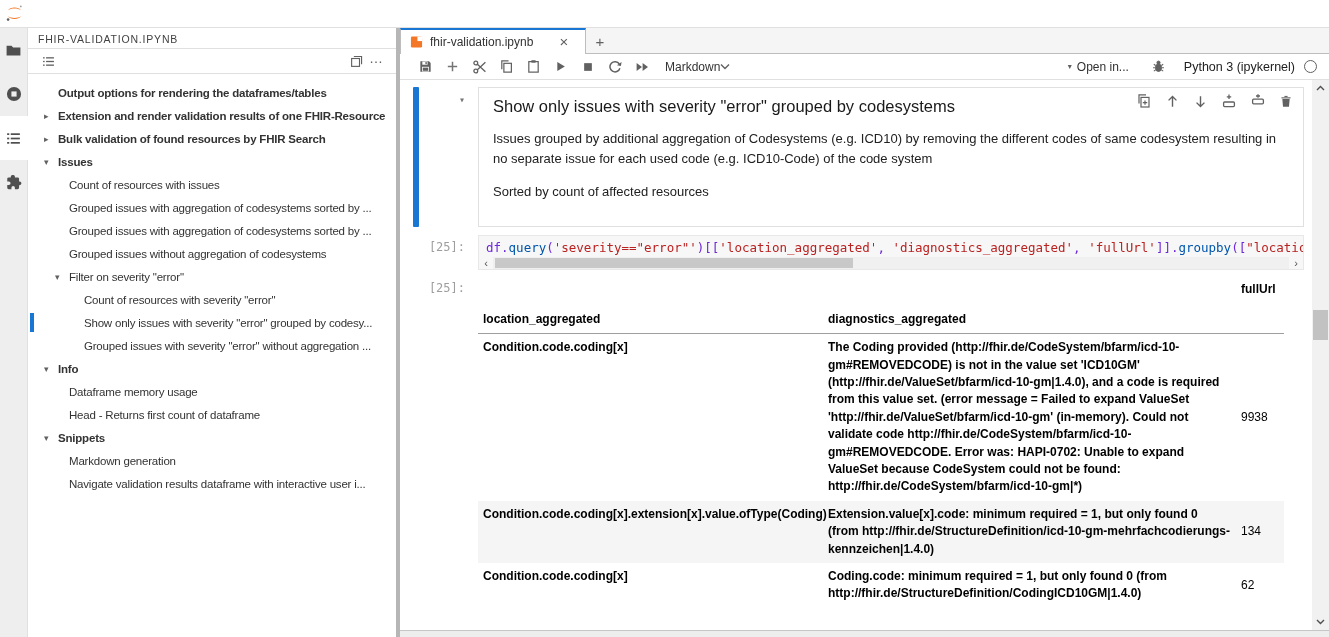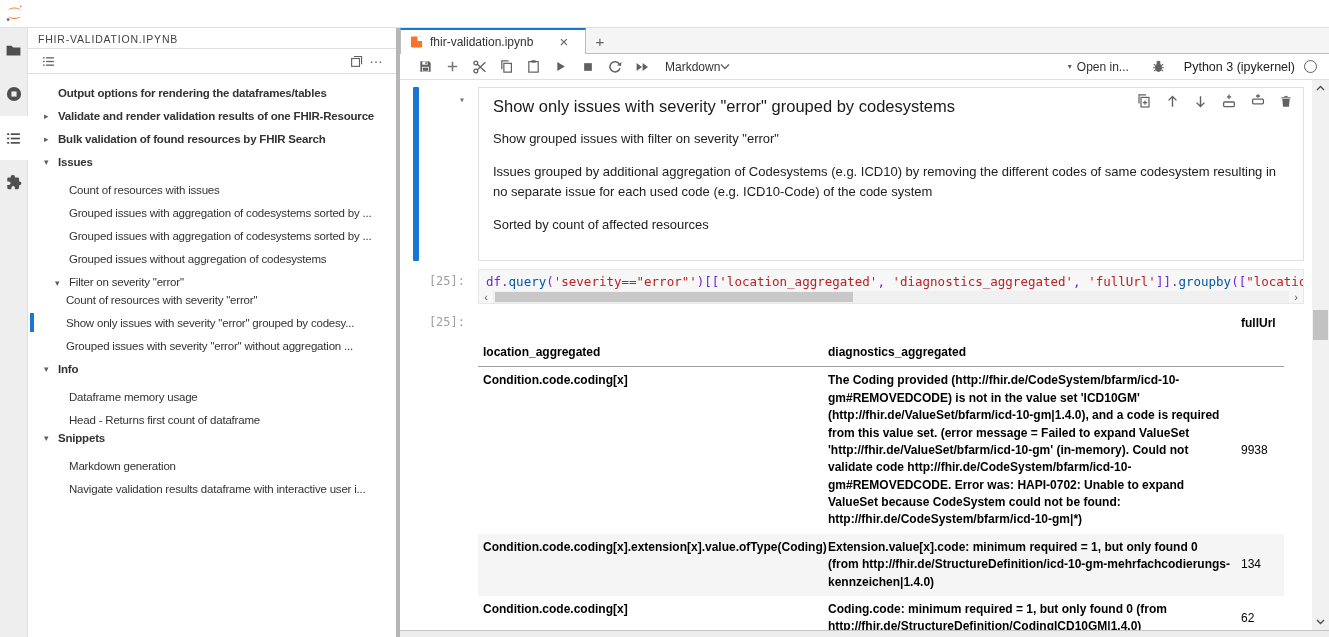--- a/index.html
+++ b/index.html
@@ -29,22 +29,22 @@
     align-items:center; padding:0 10px; }
   .panel-toolbar .spacer { flex:1; }
   .ptool-btn { display:flex; align-items:center; justify-content:center; width:20px; height:20px;
     color:#616161; }
   .ellipsis-glyph { font-size:14px; color:#616161; line-height:10px; padding-bottom:6px; }
 
   .toc { flex:1; padding-top:7px; overflow:hidden; }
   .toc-item { display:flex; align-items:center; height:23px; position:relative;
     white-space:nowrap; overflow:hidden; cursor:default; }
   .toc-item.lvl1 { padding-left:16px;font-weight:bold; }
-  .toc-item.lvl2 { padding-left:27px;align-items:flex-end; }
-  .toc-item.lvl3 { padding-left:24px; }
+  .toc-item.lvl2 { padding-left:27px; }
+  .toc-item.lvl3 { padding-left:42px; }
   .toc-item .caret { width:14px; flex:0 0 14px; font-size:9px; color:#616161; }
   .toc-label { font-size:11.5px; letter-spacing:-0.2px; color:#333; }
   .toc-item.active::before { content:""; position:absolute; left:2px; top:2px; bottom:2px;
     width:4px; background:#1976d2; }
 
   .splitter { width:4px; background:#b6b6b6; cursor:col-resize; }
 
   
   .mainarea { flex:1; display:flex; flex-direction:column; overflow:hidden; }
 
@@ -203,21 +203,21 @@
           <span class="ellipsis-glyph">…</span>
         </div>
       </div>
       <div class="toc" id="toc">
           <div class="toc-item lvl1">
             <span class="caret"></span>
             <span class="toc-label">Output options for rendering the dataframes/tables</span>
           </div>
           <div class="toc-item lvl1">
             <span class="caret">▸</span>
-            <span class="toc-label">Validate and render validation results of one FHIR-Resource</span>
+            <span class="toc-label">Extension and render validation results of one FHIR-Resource</span>
           </div>
           <div class="toc-item lvl1">
             <span class="caret">▸</span>
             <span class="toc-label">Bulk validation of found resources by FHIR Search</span>
           </div>
           <div class="toc-item lvl1">
             <span class="caret">▾</span>
             <span class="toc-label">Issues</span>
           </div>
           <div class="toc-item lvl2">
@@ -376,21 +376,20 @@
       <div class="nbwrap">
         <div class="nbcontent">
 
           <div class="cellrow">
             <div class="collapser active"></div>
             <div class="promptzone">
               <span class="md-caret">▾</span>
             </div>
             <div class="mdbox">
               <div class="md-heading">Show only issues with severity "error" grouped by codesystems</div>
-              <p>Show grouped issues with filter on severity "error"</p>
               <p>Issues grouped by additional aggregation of Codesystems (e.g. ICD10) by removing the different codes of same codesystem resulting in no separate issue for each used code (e.g. ICD10-Code) of the code system</p>
               <p>Sorted by count of affected resources</p>
               <div class="celltools">
                 <span class="ct-btn">
                   <svg width="16" height="16" viewBox="0 0 16 16" stroke="#616161" stroke-width="1.2" fill="none">
                       <rect x="5" y="4.4" width="8" height="9.6"></rect>
                       <path d="M3 10.6V1.8h7M9 7.4v4.4M6.8 9.6h4.4"></path>
                     </svg>
                 </span>
                 <span class="ct-btn">

